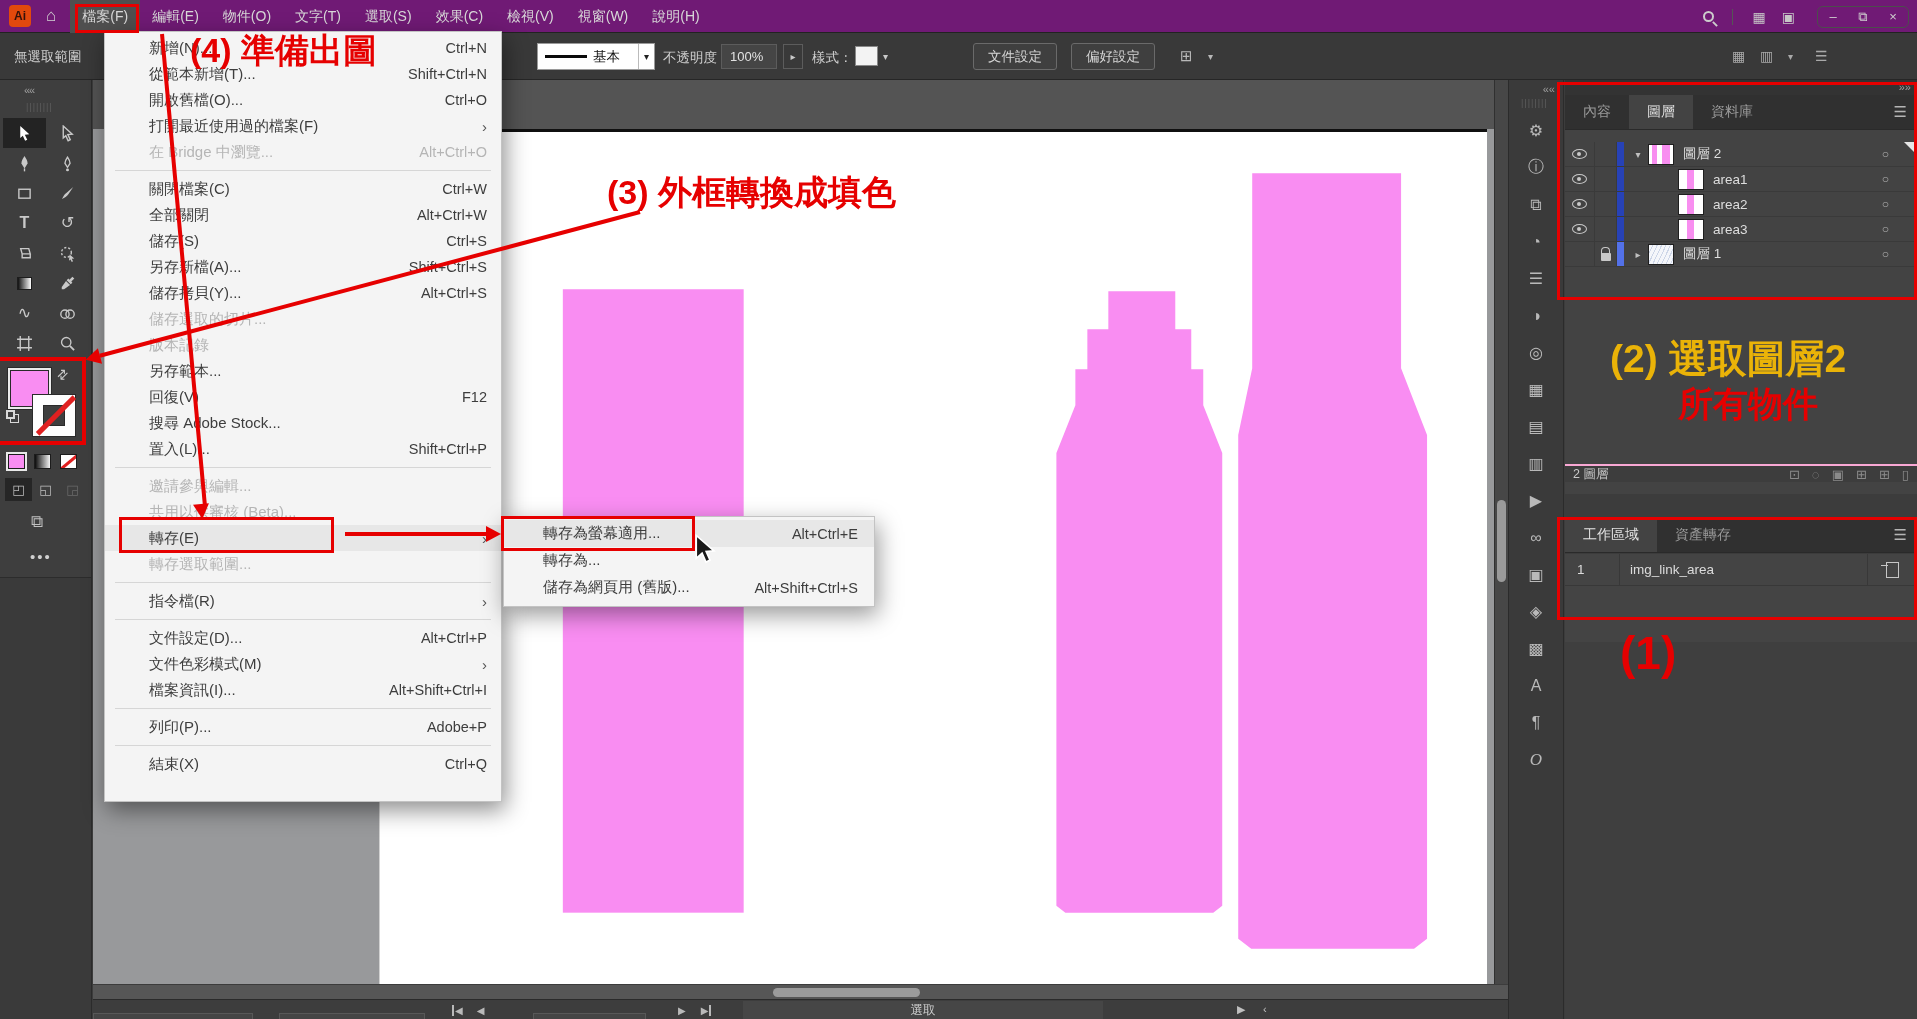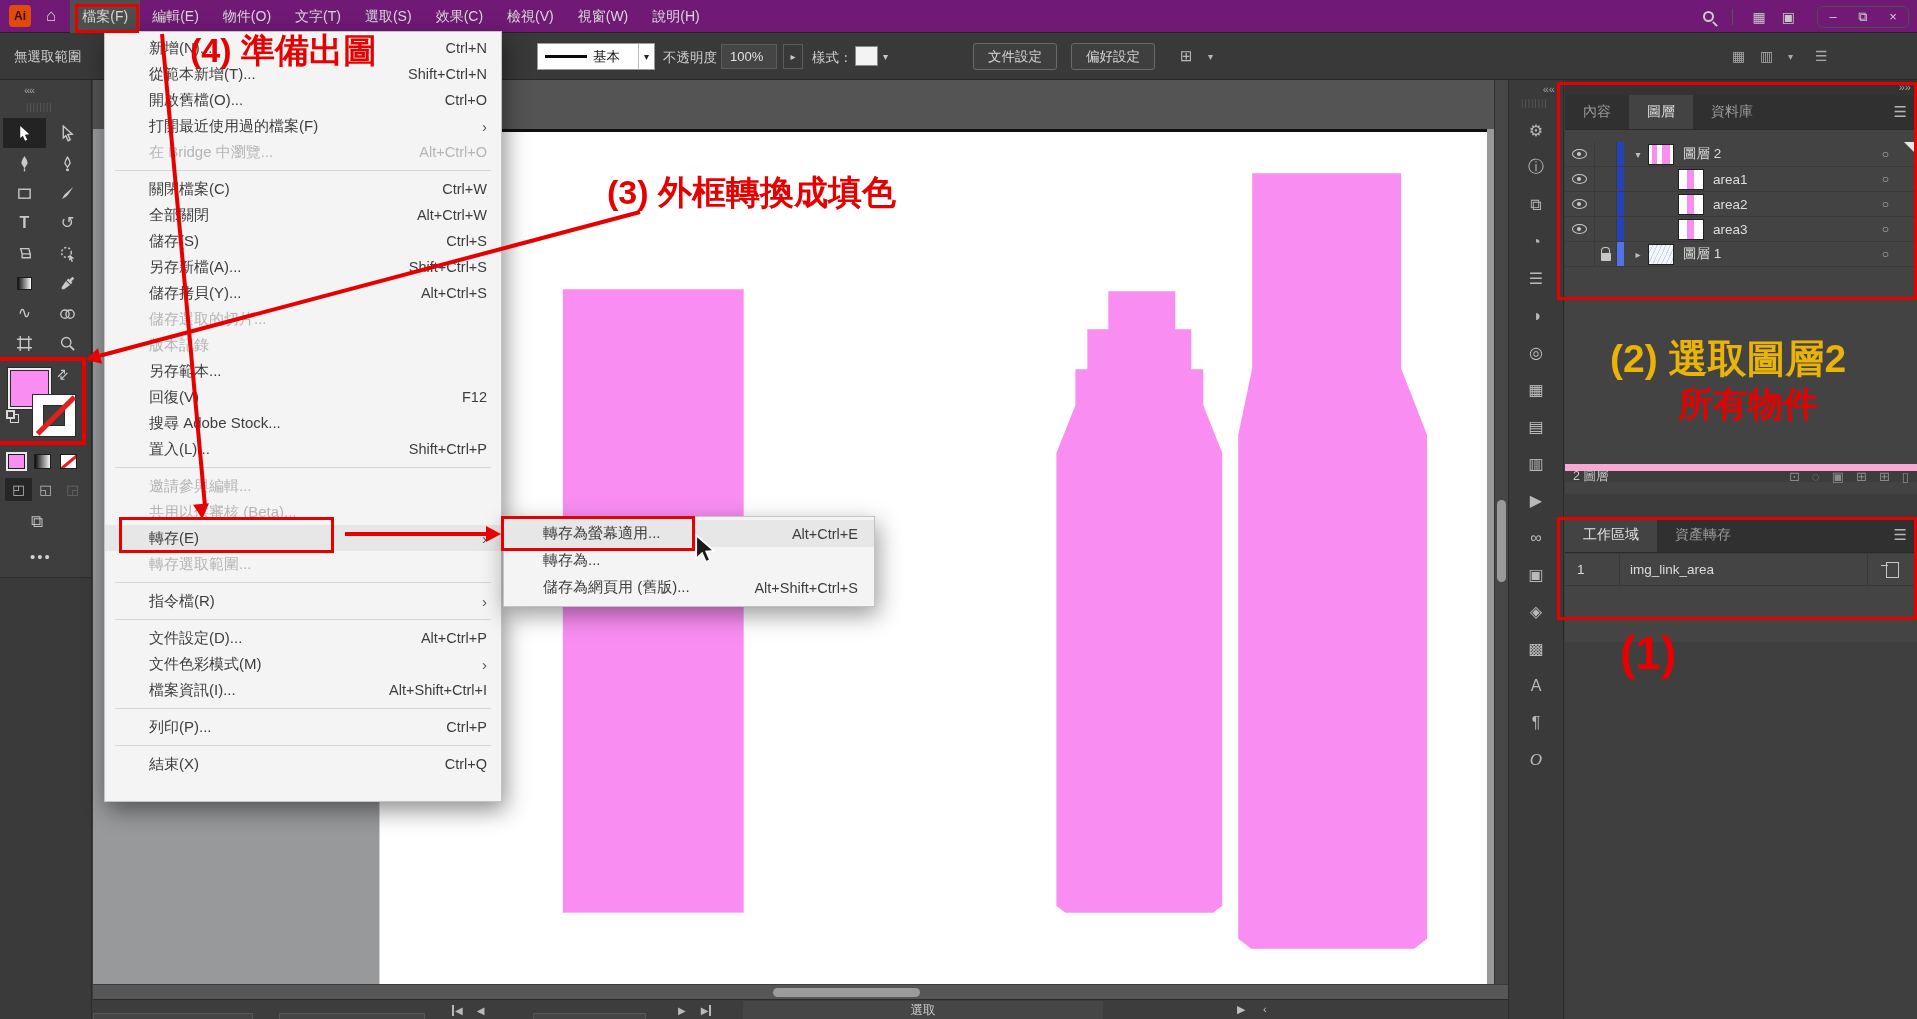--- a/index.html
+++ b/index.html
@@ -155,21 +155,21 @@
   .lchev { width:16px; text-align:center; color:#c0c0c0; font-size:10px; }
   .lthumb { width:26px; height:21px; background:#fff; border:1px solid #1f1f1f; margin-left:2px; }
   .lthumb.multi { background:linear-gradient(90deg,#fff 14%,#f88ef0 14%,#f88ef0 34%,#fff 34%,#fff 55%,#f88ef0 55%,#f88ef0 86%,#fff 86%); }
   .lthumb.single { background:linear-gradient(90deg,#fff 34%,#f88ef0 34%,#f88ef0 64%,#fff 64%); }
   .lthumb.sketch { background:repeating-linear-gradient(115deg,#f4f6fa 0 3px,#cdd6e8 3px 4px); }
   .llabel { margin-left:9px; font-size:13.5px; color:#dedede; }
   .ltarget { margin-left:auto; margin-right:28px; color:#b5b5b5; font-size:12px; }
   .lsel { position:absolute; right:0; top:0; width:0; height:0;
     border-top:13px solid #e6e6e6; border-left:13px solid transparent; }
   .layers-foot { position:absolute; left:0; top:334px; width:100%; height:18px; background:#3d3d3d;
-    border-top:7px solid #f9a8d4; color:#c9c9c9; font-size:12.5px; display:flex; align-items:center; padding:0 8px; }
+    border-top:2px solid #f9a8d4; color:#c9c9c9; font-size:12.5px; display:flex; align-items:center; padding:0 8px; }
   #layers-foot-icons { margin-left:auto; display:flex; gap:12px; opacity:.55; font-size:13px; }
   .ab-row { position:absolute; left:0; width:100%; height:32px; background:#444; display:flex;
     align-items:center; border-bottom:1px solid #383838; font-size:13.5px; color:#dcdcdc; }
   .ab-num { width:55px; padding-left:12px; border-right:1px solid #383838; align-self:stretch;
     display:flex; align-items:center; }
   .ab-name { padding-left:10px; }
   .ab-icon-cell { margin-left:auto; width:50px; border-left:1px solid #383838; align-self:stretch;
     display:flex; align-items:center; justify-content:center; }
   .page { position:relative; width:13px; height:16px; border:1.5px solid #c6c6c6; }
   .page::before { content:""; position:absolute; right:-1.5px; top:-1.5px; width:0; height:0;
@@ -632,21 +632,21 @@
           <span>文件色彩模式(M)</span>
           <span class="ar">›</span>
         </div>
         <div class="mi">
           <span>檔案資訊(I)...</span>
           <span class="sc">Alt+Shift+Ctrl+I</span>
         </div>
         <div class="menu-sep"></div>
         <div class="mi">
           <span>列印(P)...</span>
-          <span class="sc">Ctrl+P</span>
+          <span class="sc">Adobe+P</span>
         </div>
         <div class="menu-sep"></div>
         <div class="mi">
           <span>結束(X)</span>
           <span class="sc">Ctrl+Q</span>
         </div>
       </div>
   </div>
 
   <div class="submenu">

